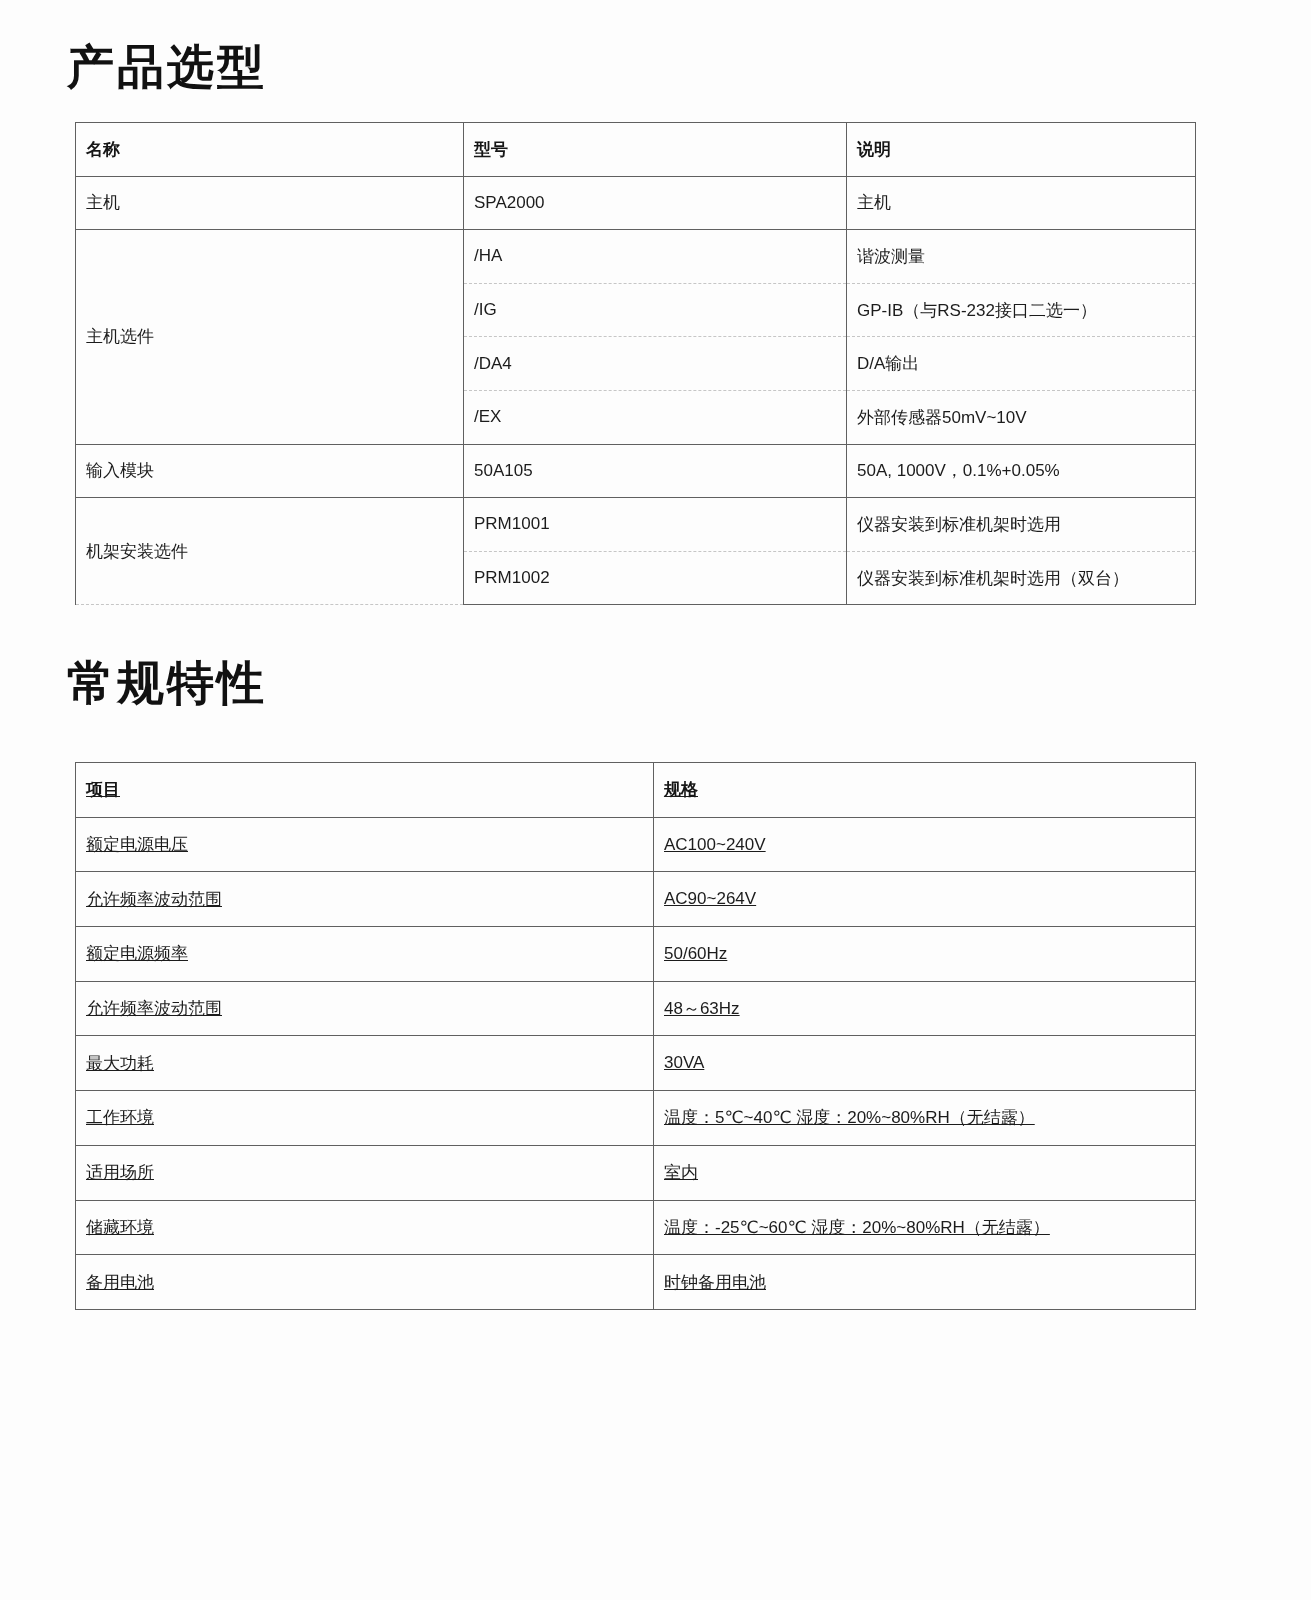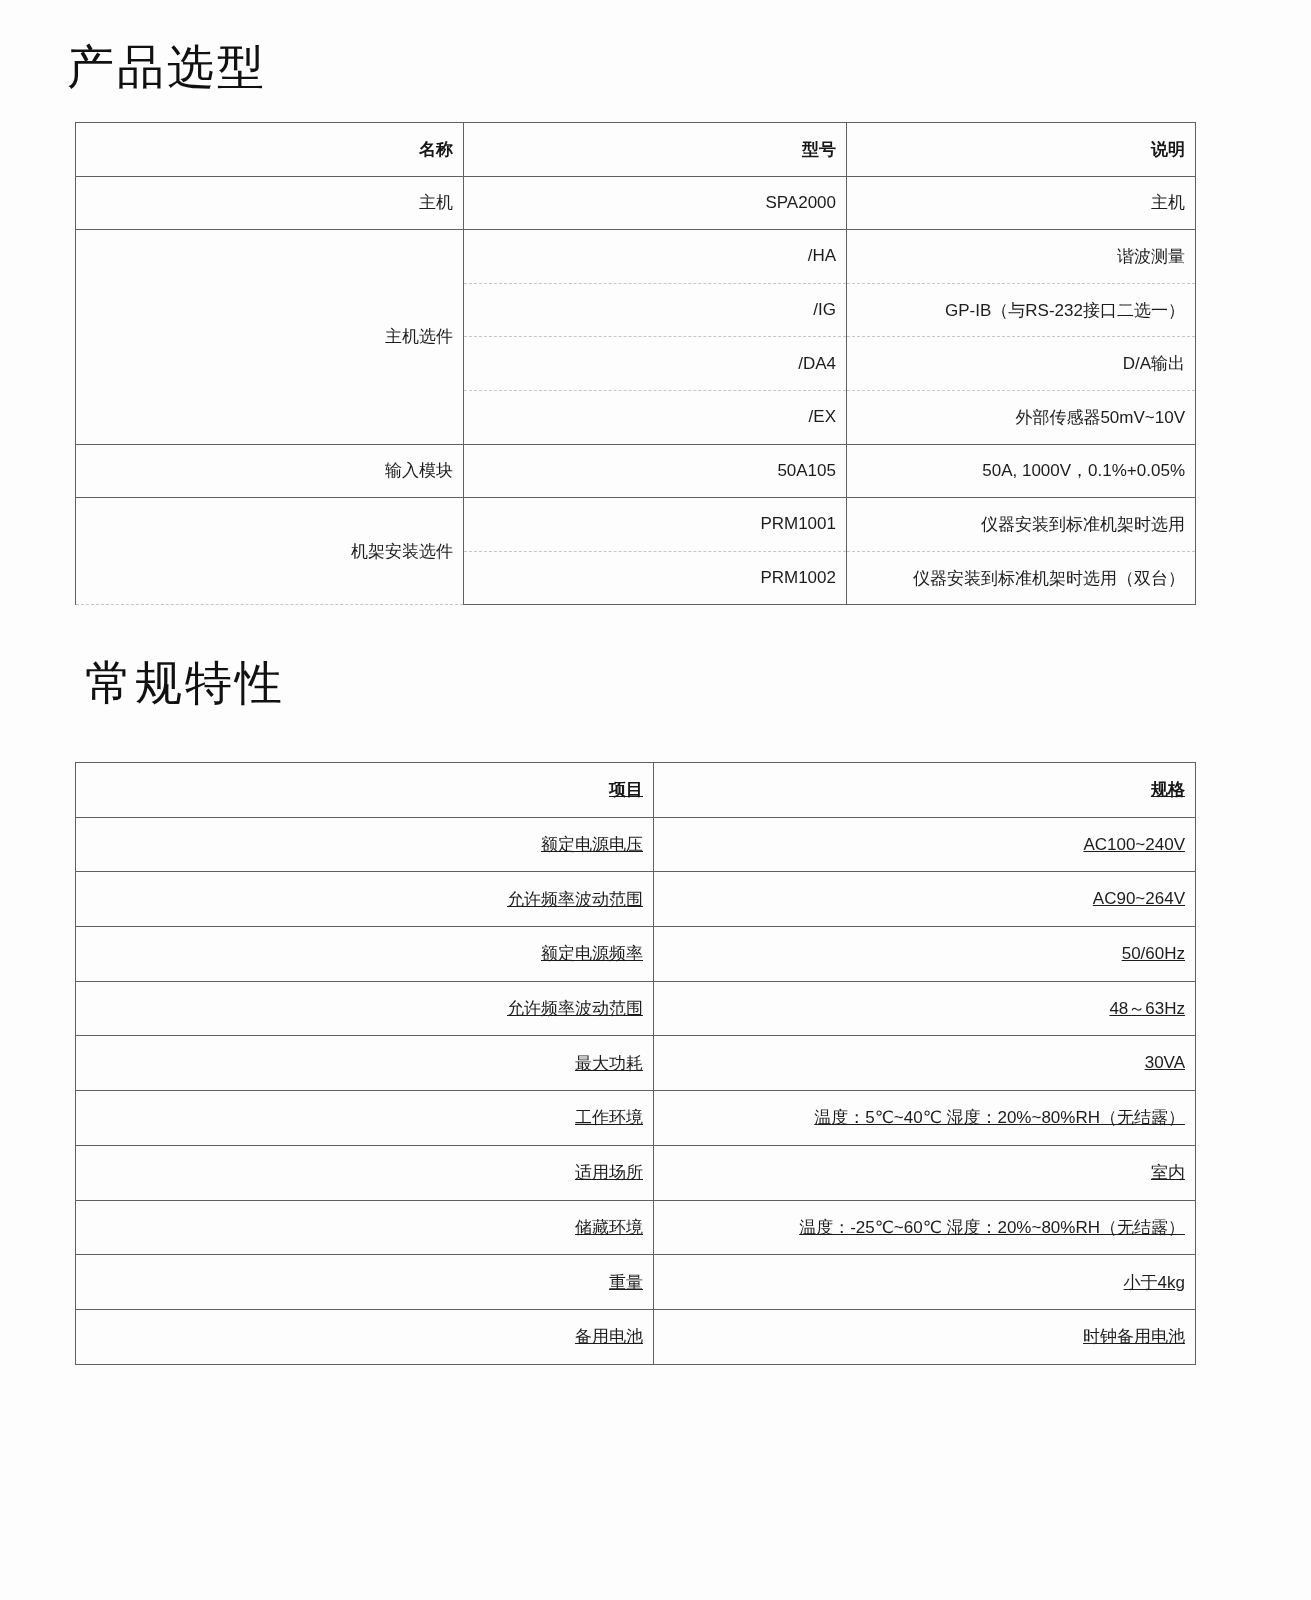--- a/index.html
+++ b/index.html
@@ -14,41 +14,41 @@
     width: 1311px;
     height: 1600px;
     background: #fdfdfd;
     overflow: hidden;
   }
   .section-title {
     margin: 0;
     position: absolute;
     left: 67px;
     font-size: 47px;
-    font-weight: normal;
+    font-weight: bold;
     letter-spacing: 3px;
     color: #111;
   }
   #title-1 { top: 36px; }
-  #title-2 { top: 652px; margin-left: 18px; }
+  #title-2 { top: 652px; }
 
   table.spec {
     position: absolute;
     left: 75px;
     width: 1120px;
     border-collapse: collapse;
     table-layout: fixed;
     background: #fdfdfd;
   }
   #product-table { top: 122px; }
   #general-table { top: 762px; text-decoration: underline; }
 
   table.spec td, table.spec th {
     border: 1px solid #606060;
-    text-align: right;
+    text-align: left;
     vertical-align: middle;
     font-size: 17px;
     font-weight: normal;
     padding: 0 10px;
     color: #1c1c1c;
     overflow: hidden;
     white-space: nowrap;
     margin-top: 47px;
   }
   table.spec th { font-weight: bold; color: #161616; }
@@ -160,23 +160,19 @@
       </tr>
       <tr>
         <td>适用场所</td>
         <td>室内</td>
       </tr>
       <tr>
         <td>储藏环境</td>
         <td>温度：-25℃~60℃  湿度：20%~80%RH（无结露）</td>
       </tr>
       <tr>
-        <td>重量</td>
-        <td>小于4kg</td>
-      </tr>
-      <tr>
         <td>备用电池</td>
         <td>时钟备用电池</td>
       </tr>
     </tbody>
   </table>
 
 </div>
 
 </body></html>

